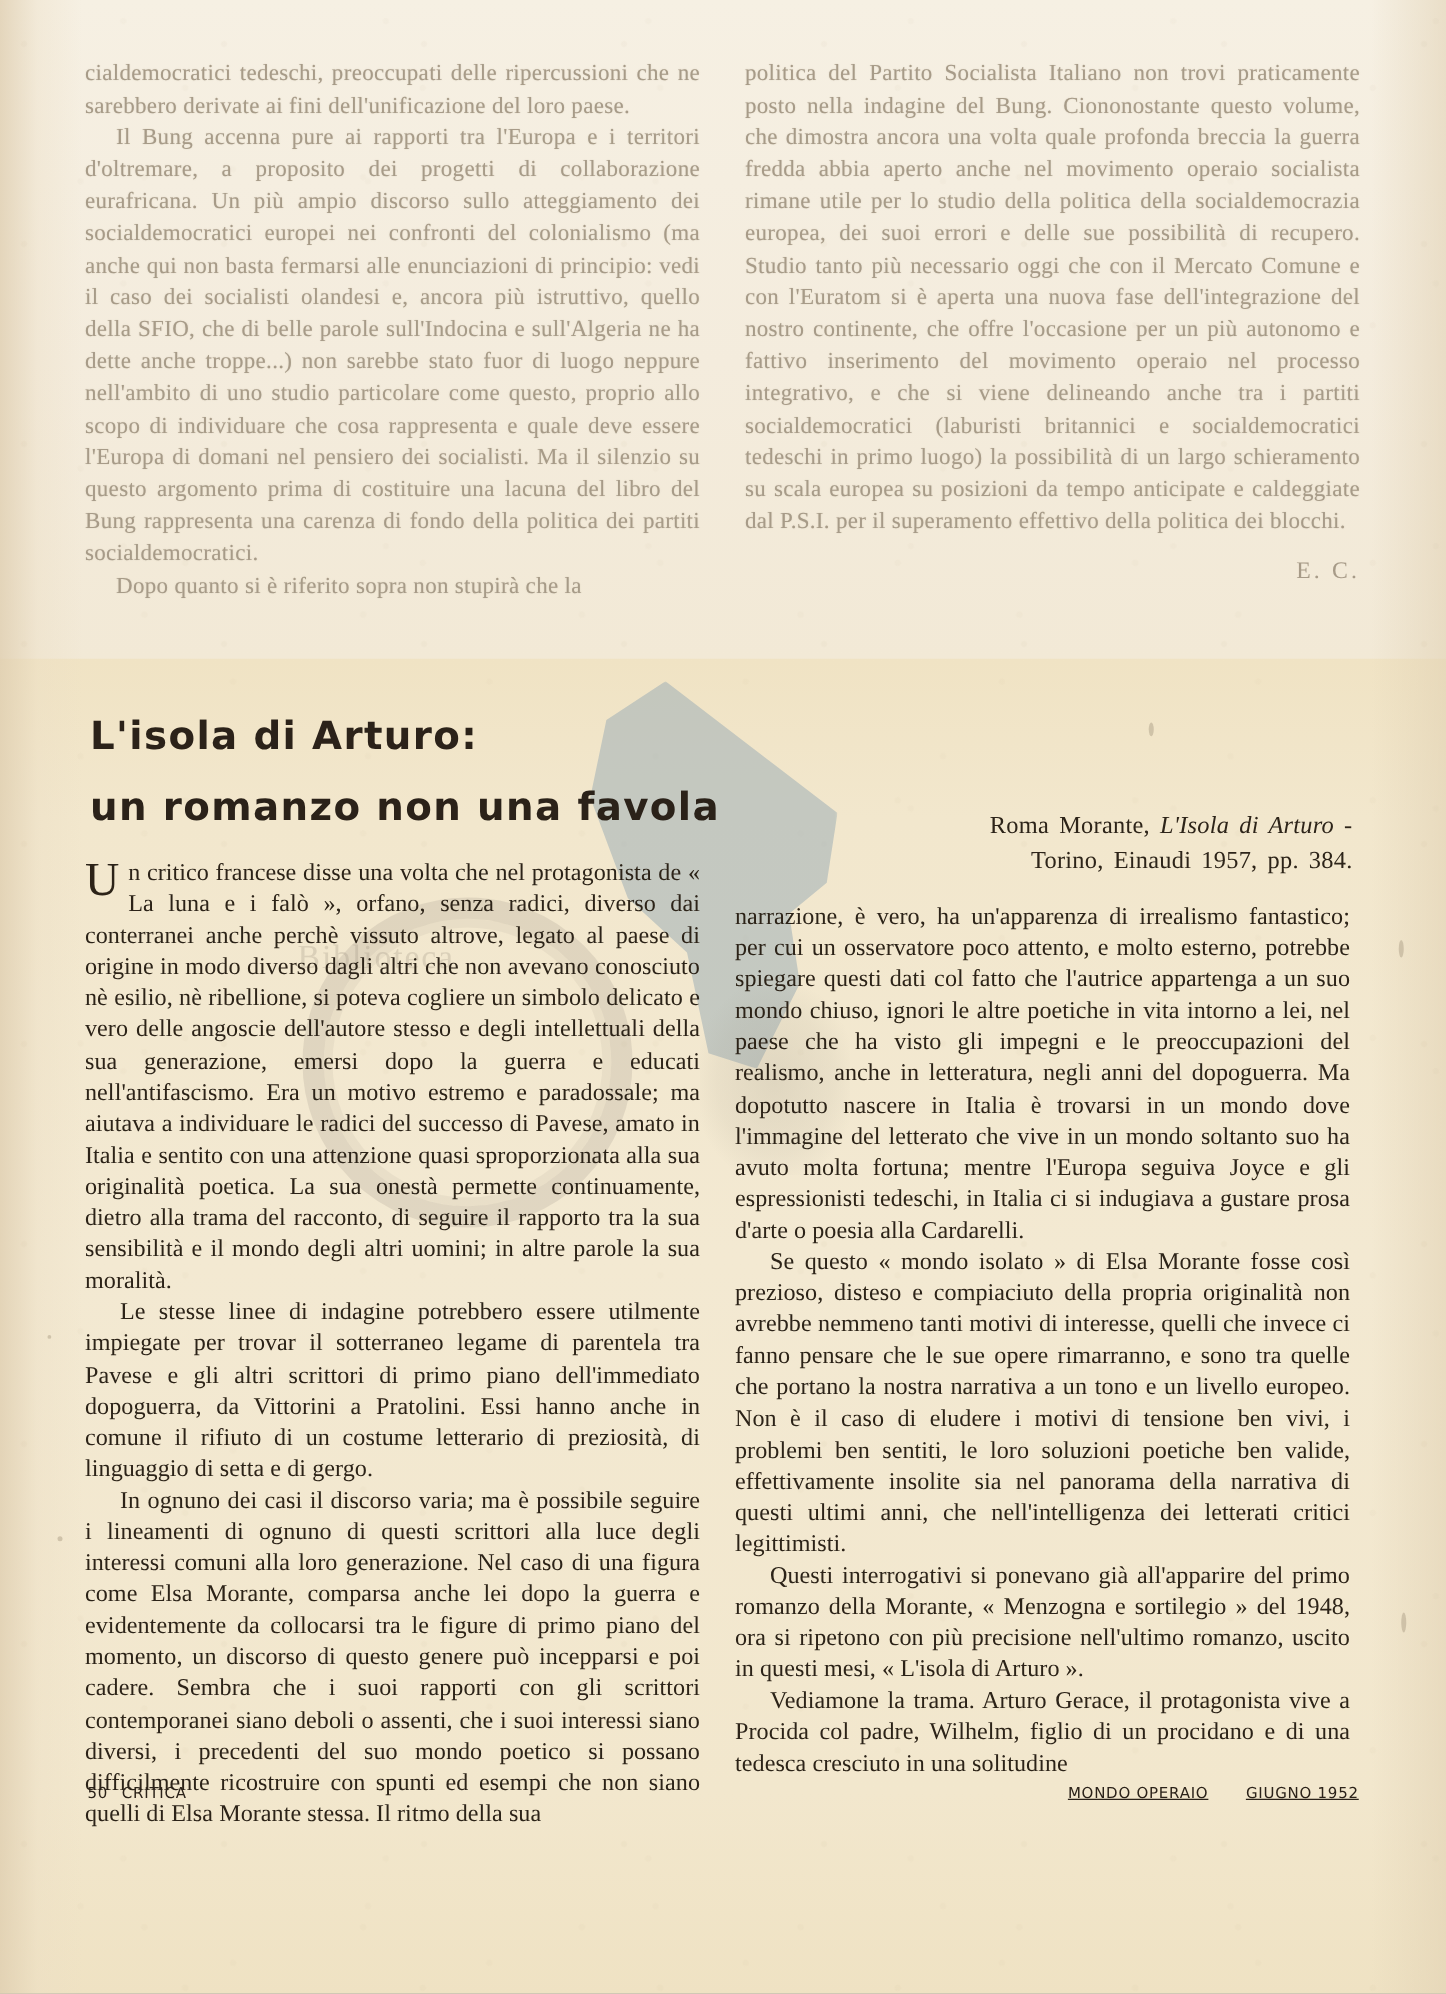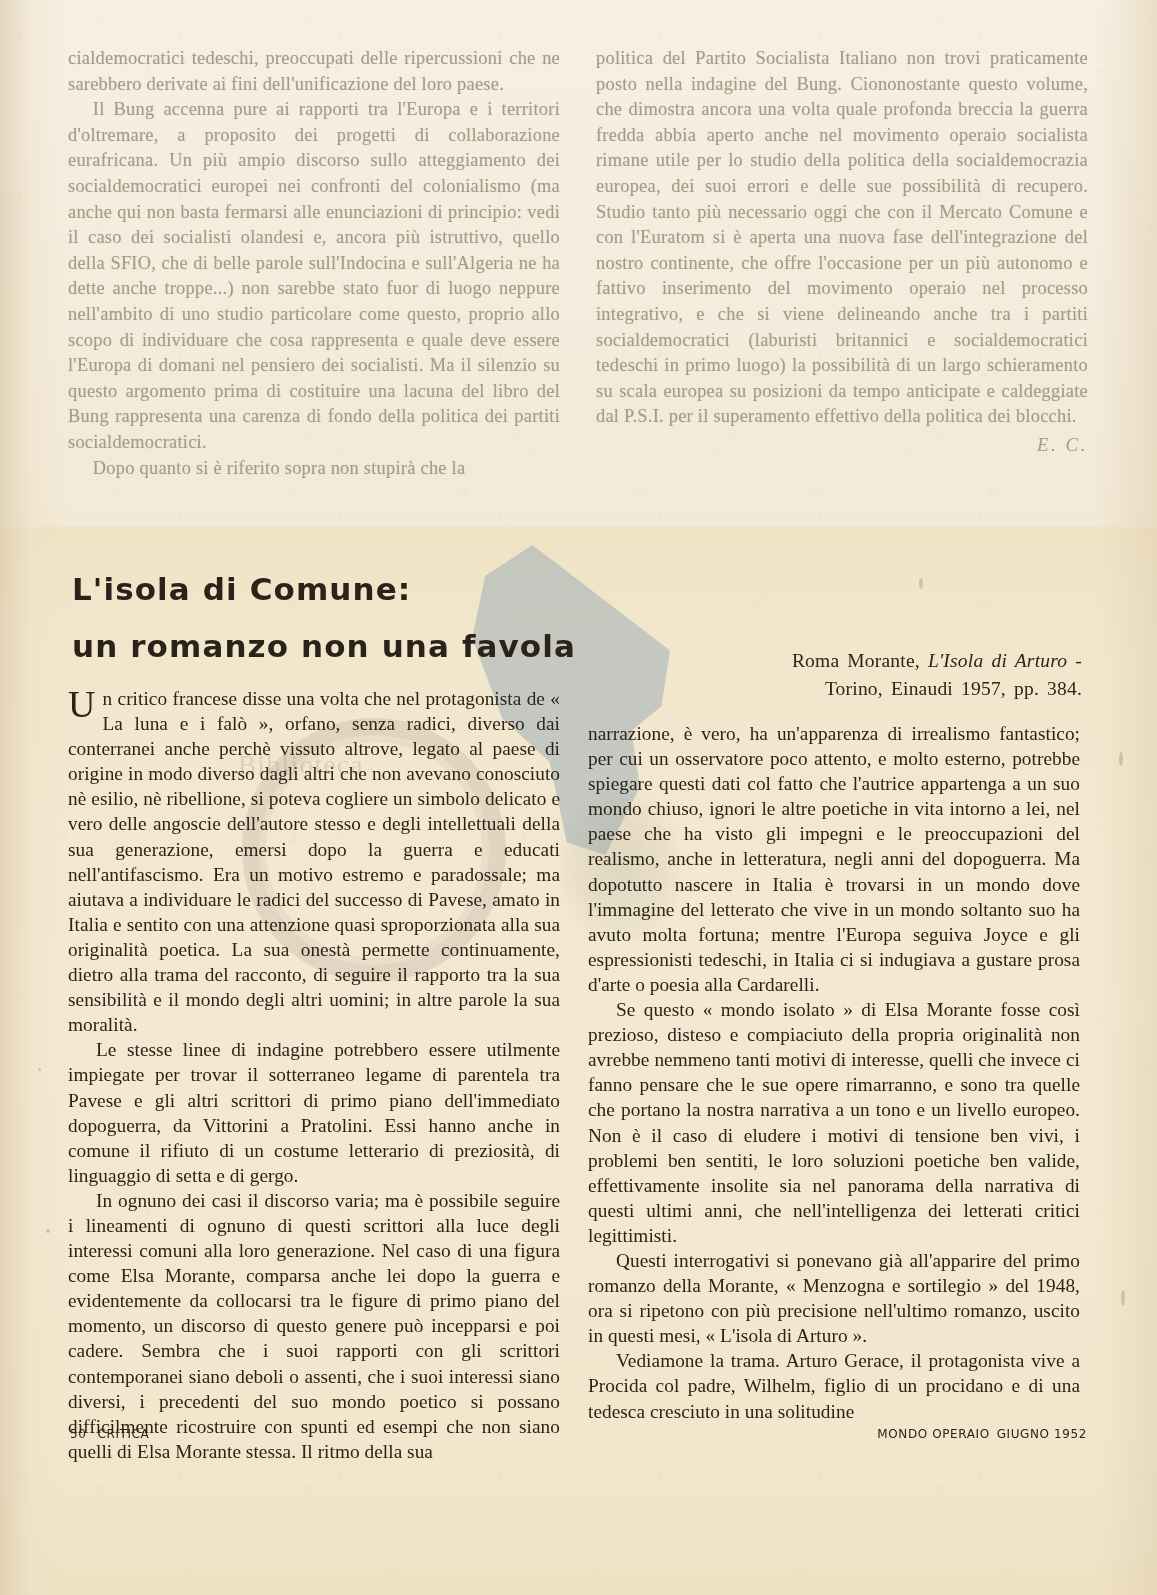--- a/index.html
+++ b/index.html
@@ -128,26 +128,25 @@
   .top-section .cols { position: static; }
   .top-section p {
     font-size: 18.4px;
     line-height: 25.6px;
     color: #a79b88;
     letter-spacing: .25px;
     text-shadow: 0 0 1px rgba(167,155,136,.45);
   }
   .top-section p + p { text-indent: 1.35em; }
   .signature {
-    margin-top: 4px;
+    margin-top: 16px;
     text-align: right;
     font-size: 19px;
     letter-spacing: 2.5px;
     color: #a79b88;
-    font-style: italic;
   }
 
   
   .headline {
     position: absolute;
     left: 72px; top: 540px;
     width: 640px;
     font-family: "DejaVu Sans", "Liberation Sans", sans-serif;
     font-weight: 700;
     font-size: 31px;
@@ -209,21 +208,21 @@
     left: 70px; right: 70px; top: 1427px;
     display: flex;
     justify-content: space-between;
     align-items: flex-start;
     font-family: "DejaVu Sans", "Liberation Sans", sans-serif;
     font-size: 12px;
     letter-spacing: .6px;
     color: #2b2219;
   }
   .folio { display: flex; gap: 11px; }
-  .footer-right { display: flex; gap: 7px; }
+  .footer-right { display: flex; gap: 30px; text-decoration: underline; }
 
   
   .speck { position: absolute; background: #b9ab93; border-radius: 50%; opacity: .6; }
 </style>
 </head>
 <body>
 
 <div class="page">
 
   <div class="paper-band-top"></div>
@@ -257,21 +256,21 @@
           <p>Dopo quanto si è riferito sopra non stupirà che la</p>
         </div>
         <div class="col">
           <p>politica del Partito Socialista Italiano non trovi praticamente posto nella indagine del Bung. Ciononostante questo volume, che dimostra ancora una volta quale profonda breccia la guerra fredda abbia aperto anche nel movimento operaio socialista rimane utile per lo studio della politica della socialdemocrazia europea, dei suoi errori e delle sue possibilità di recupero. Studio tanto più necessario oggi che con il Mercato Comune e con l'Euratom si è aperta una nuova fase dell'integrazione del nostro continente, che offre l'occasione per un più autonomo e fattivo inserimento del movimento operaio nel processo integrativo, e che si viene delineando anche tra i partiti socialdemocratici (laburisti britannici e socialdemocratici tedeschi in primo luogo) la possibilità di un largo schieramento su scala europea su posizioni da tempo anticipate e caldeggiate dal P.S.I. per il superamento effettivo della politica dei blocchi.</p>
           <div class="signature">E. C.</div>
         </div>
       </div>
     </section>
 
     <h1 class="headline">
-      <span class="line1">L'isola di Comune:</span>
+      <span class="line1">L'isola di Arturo:</span>
       <span class="line2">un romanzo non una favola</span>
     </h1>
 
     <div class="bookref">
       <span>Roma Morante,</span>
       <i>L'Isola di Arturo</i>
       <span>- Torino, Einaudi 1957, pp. 384.</span>
     </div>
 
     <div class="main-left body-type">

